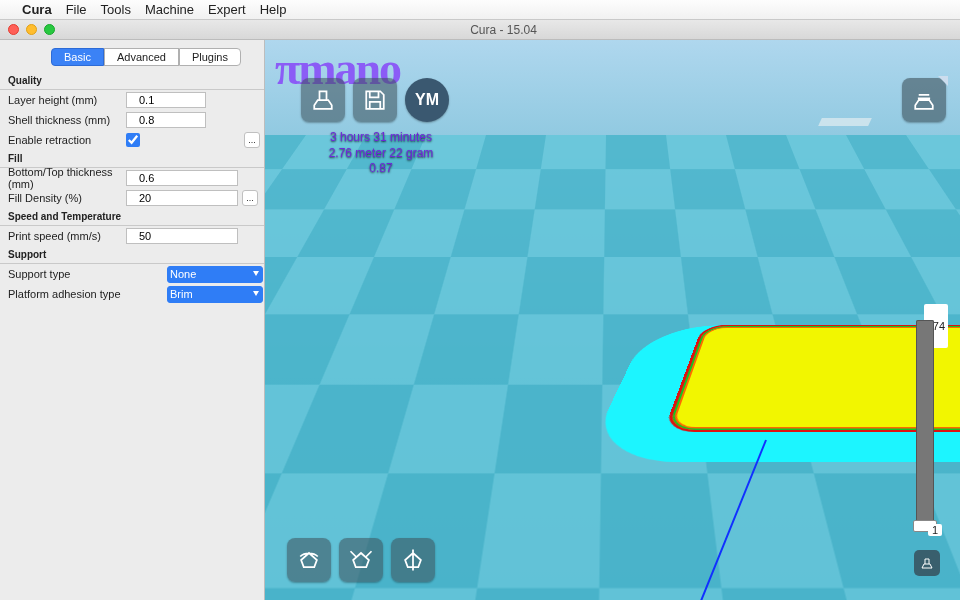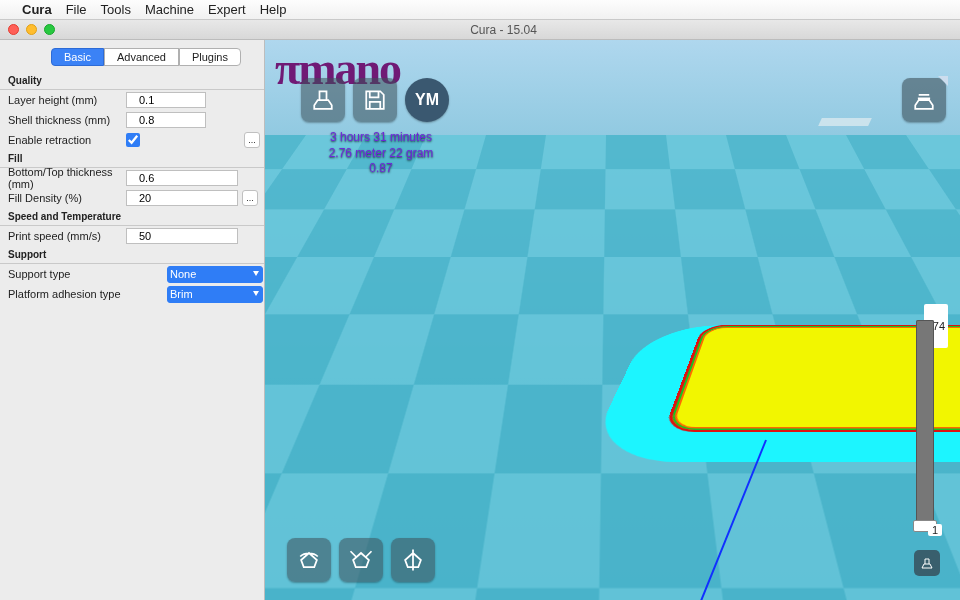--- a/index.html
+++ b/index.html
@@ -45,21 +45,21 @@
 .floor { position:absolute; inset:0; background:
   linear-gradient(#afd7ee,#45a8c0 60%,#2f98b3);
 }
 .floorgrid{ position:absolute; left:-20%; right:-20%; top:95px; bottom:-40px;
   transform:perspective(700px) rotateX(58deg);
   transform-origin:top center;
   background:
     repeating-conic-gradient(from 0deg, #66c6da 0 90deg, #4bb6cc 0 180deg) 0 0/120px 120px;
   opacity:.9;
 }
-.brand{ position:absolute; left:10px; top:2px; font-family: Georgia, serif; font-size:46px; font-weight:700; color:#701a75; letter-spacing:-2px; }
+.brand{ position:absolute; left:10px; top:2px; font-family: Georgia, serif; font-size:46px; font-weight:700; color:#8b5cf6; letter-spacing:-2px; }
 
 .toolbar-top{ position:absolute; left:36px; top:38px; display:flex; gap:8px; }
 .tbtn{ width:44px; height:44px; border-radius:8px; background:rgba(60,80,90,.55); display:flex; align-items:center; justify-content:center; cursor:pointer; box-shadow:0 1px 2px rgba(0,0,0,.3);}
 .tbtn svg{ width:28px; height:28px; }
 .tbtn .ym{ color:#fff; font-weight:700; font-size:16px; }
 .tbtn.round{ border-radius:50%; background:#3a5870;}
 
 .info{ position:absolute; left:36px; top:90px; color:#6d28d9; font-size:12px; text-align:center; width:160px; text-shadow:0 1px 2px rgba(0,0,0,.8); line-height:1.3;}
 
 .toolbar-bot{ position:absolute; left:22px; bottom:18px; display:flex; gap:8px; }

